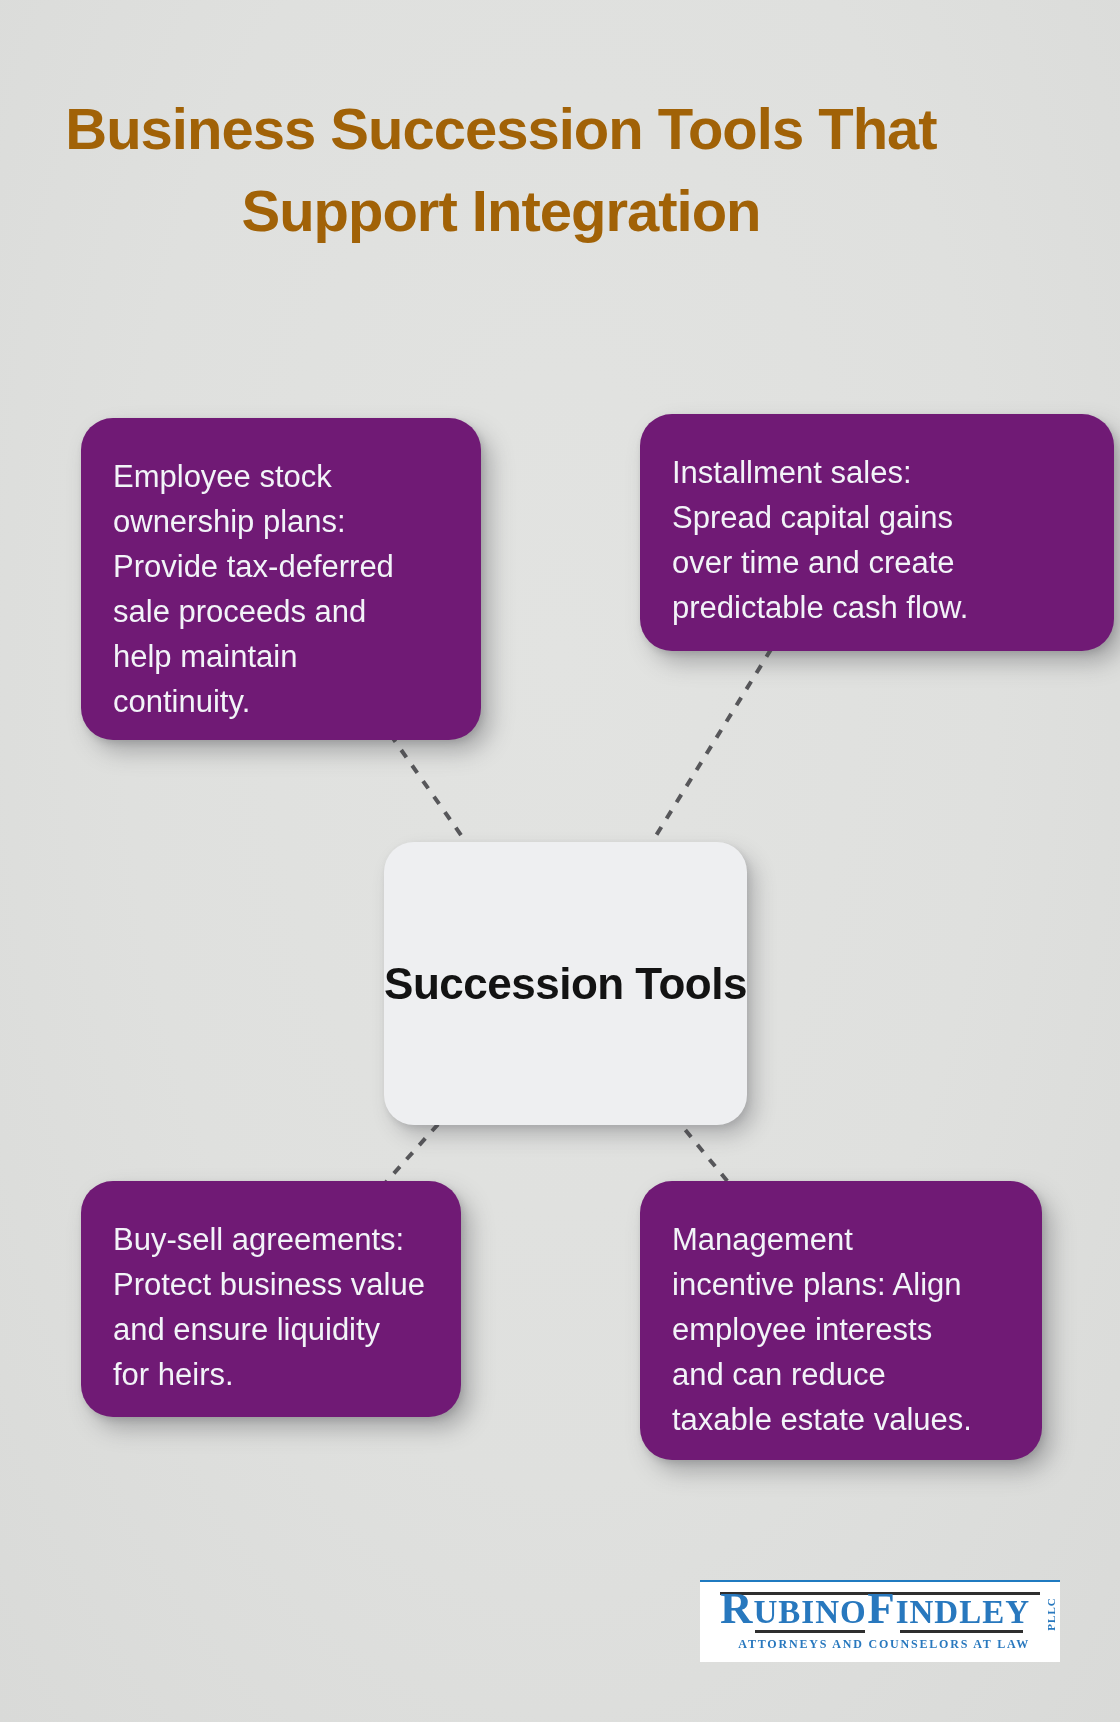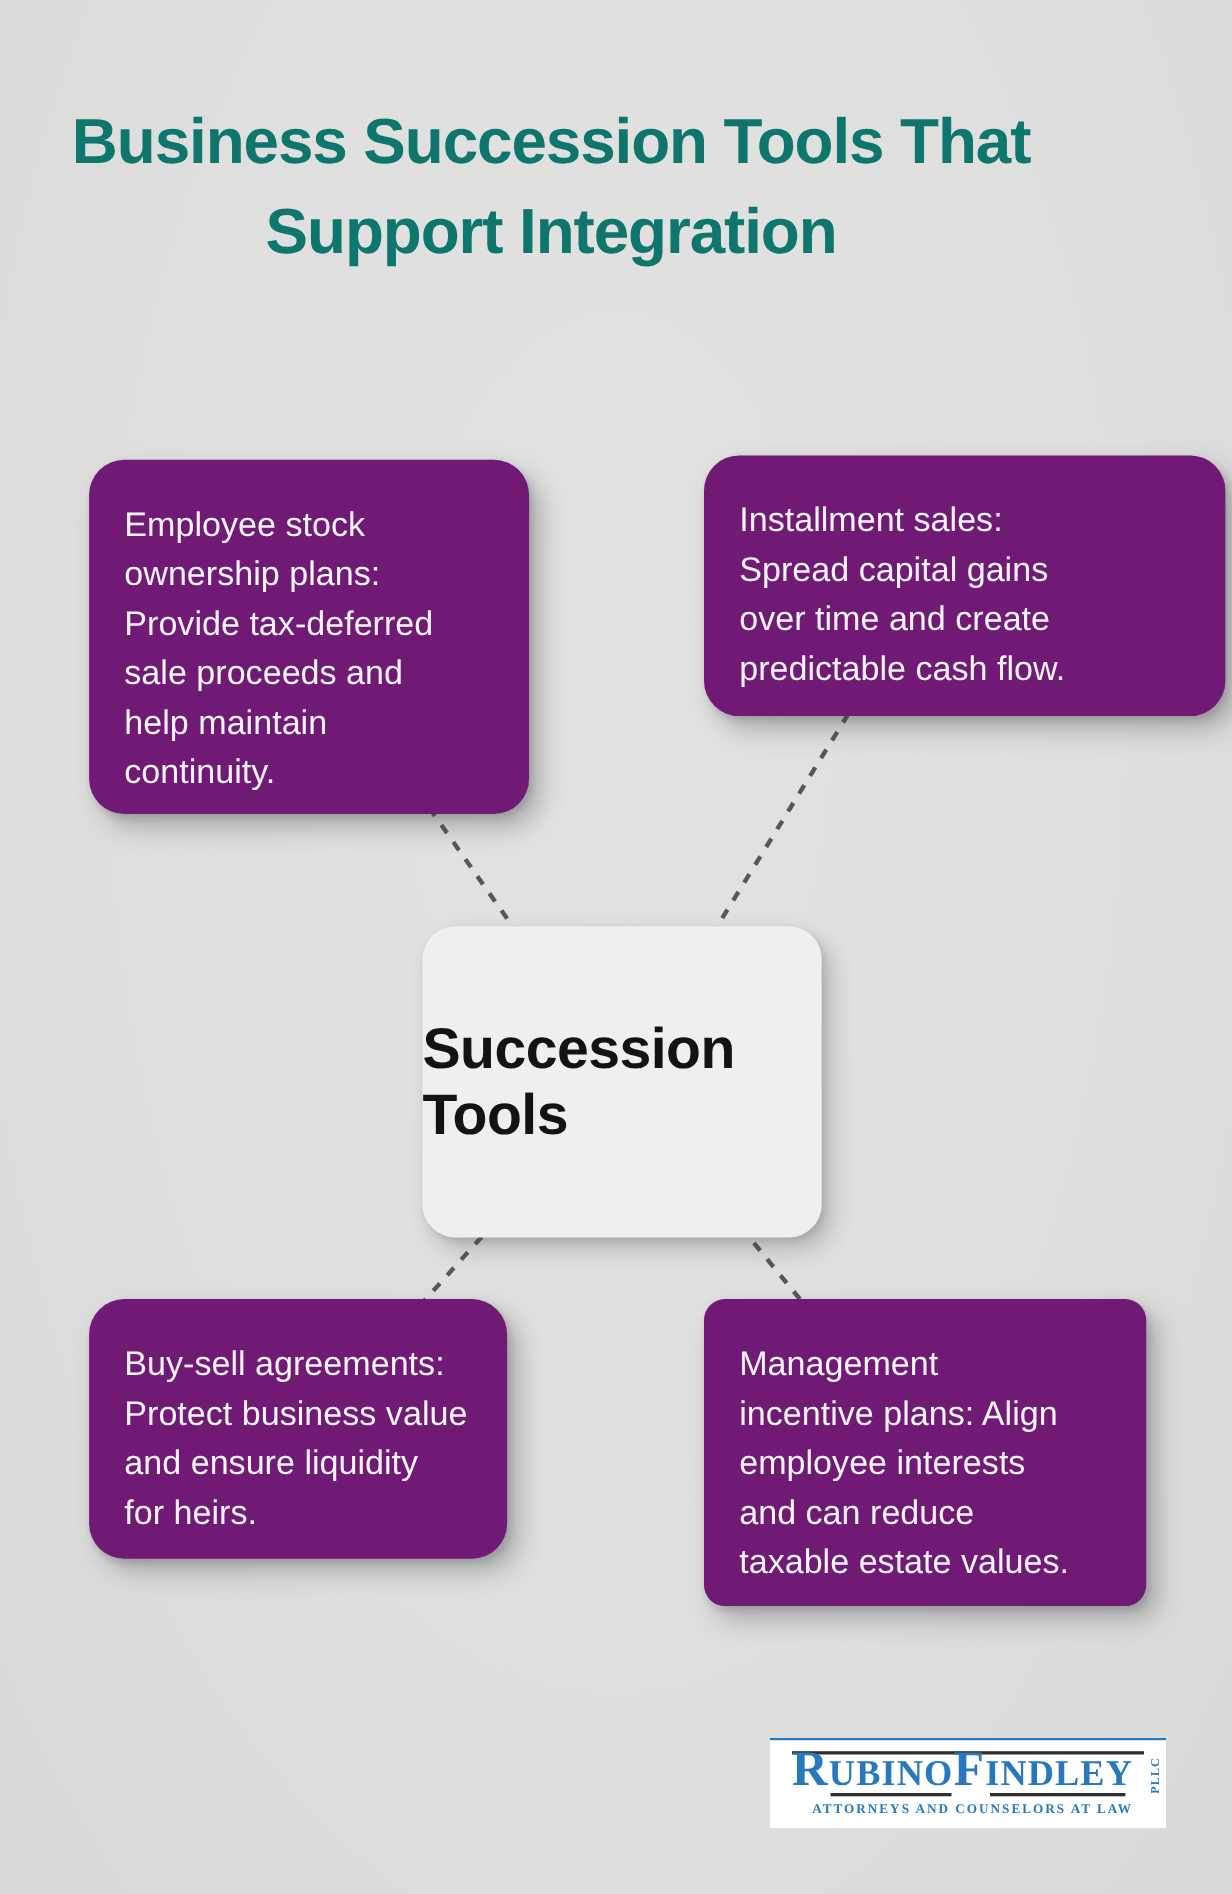--- a/index.html
+++ b/index.html
@@ -11,21 +11,21 @@
     font-family:"Liberation Sans", sans-serif;
   }
   .title{
     position:absolute;
     left:0; top:88px; width:1002px;
     text-align:center;
     font-size:58px;
     font-weight:700;
     letter-spacing:-1px;
     line-height:82px;
-    color:#0f766e;
+    color:#a16207;
     white-space:pre-line;
   }
   svg.connectors{
     position:absolute; left:0; top:0; z-index:1;
   }
   .node{
     position:absolute;
     z-index:2;
     box-sizing:border-box;
     border-radius:32px;
@@ -35,30 +35,30 @@
     color:#f2f4f8;
     font-size:31px;
     line-height:45px;
     padding:36px 30px 0 32px;
     white-space:pre-line;
     box-shadow:10px 12px 22px rgba(70,70,75,0.35), 2px 3px 6px rgba(70,70,75,0.18);
   }
   .node.center{
     background:#eeeff1;
     display:flex; align-items:center; justify-content:center;
-    font-size:52px; font-weight:700; letter-spacing:-0.5px;
+    font-size:44px; font-weight:700; letter-spacing:-0.5px;
     color:#131313;
     border-radius:30px;
     box-shadow:9px 11px 20px rgba(70,70,75,0.28), 2px 3px 6px rgba(70,70,75,0.14);
   }
   #node-esop      {left:81px;  top:418px;  width:400px; height:322px;}
   #node-install   {left:640px; top:414px;  width:474px; height:237px;}
   #node-center    {left:384px; top:842px;  width:363px; height:283px;}
   #node-buysell   {left:81px;  top:1181px; width:380px; height:236px;}
-  #node-mgmt      {left:640px; top:1181px; width:402px; height:279px;border-radius:19px;}
+  #node-mgmt      {left:640px; top:1181px; width:402px; height:279px;}
 
   
   .logo{
     position:absolute; left:700px; top:1580px;
     width:360px; height:82px;
     background:#ffffff;
     z-index:2;
   }
   .logo .topline{position:absolute;left:0;top:0;width:360px;height:2px;background:#1f7ac0;}
   .logo .rule-top{position:absolute;left:20px;top:12px;width:320px;height:3px;background:#2e2e2e;}

